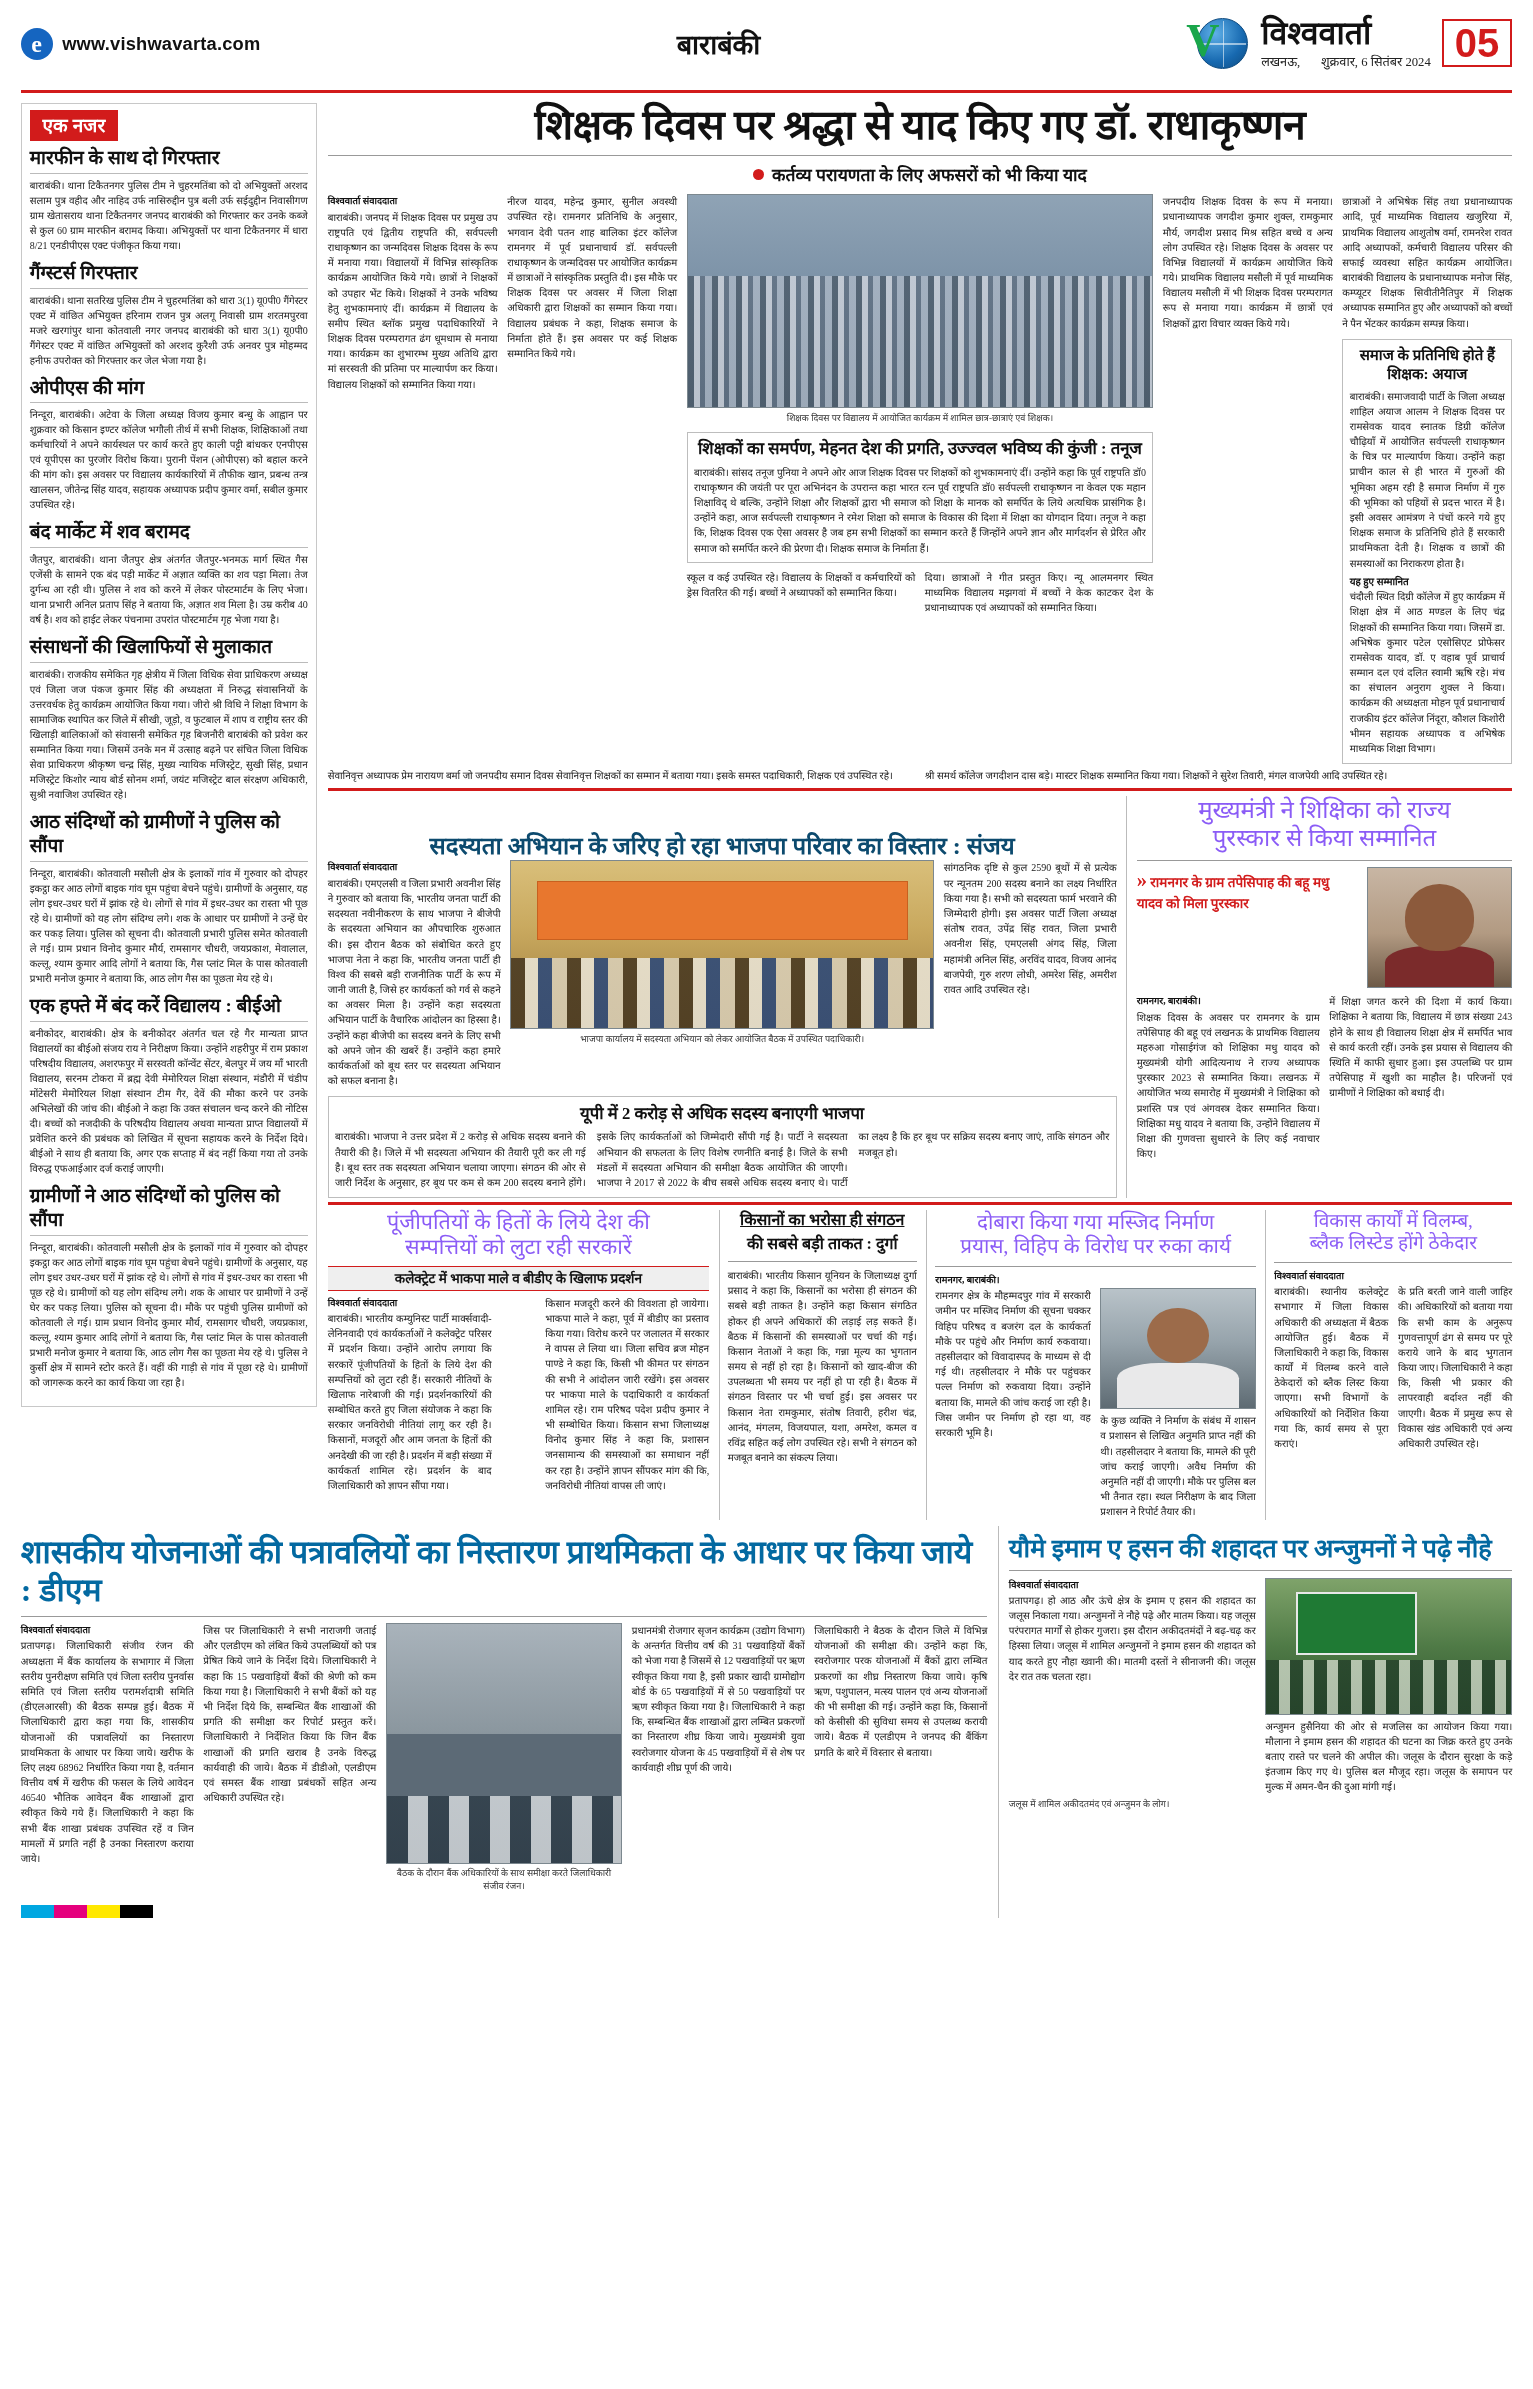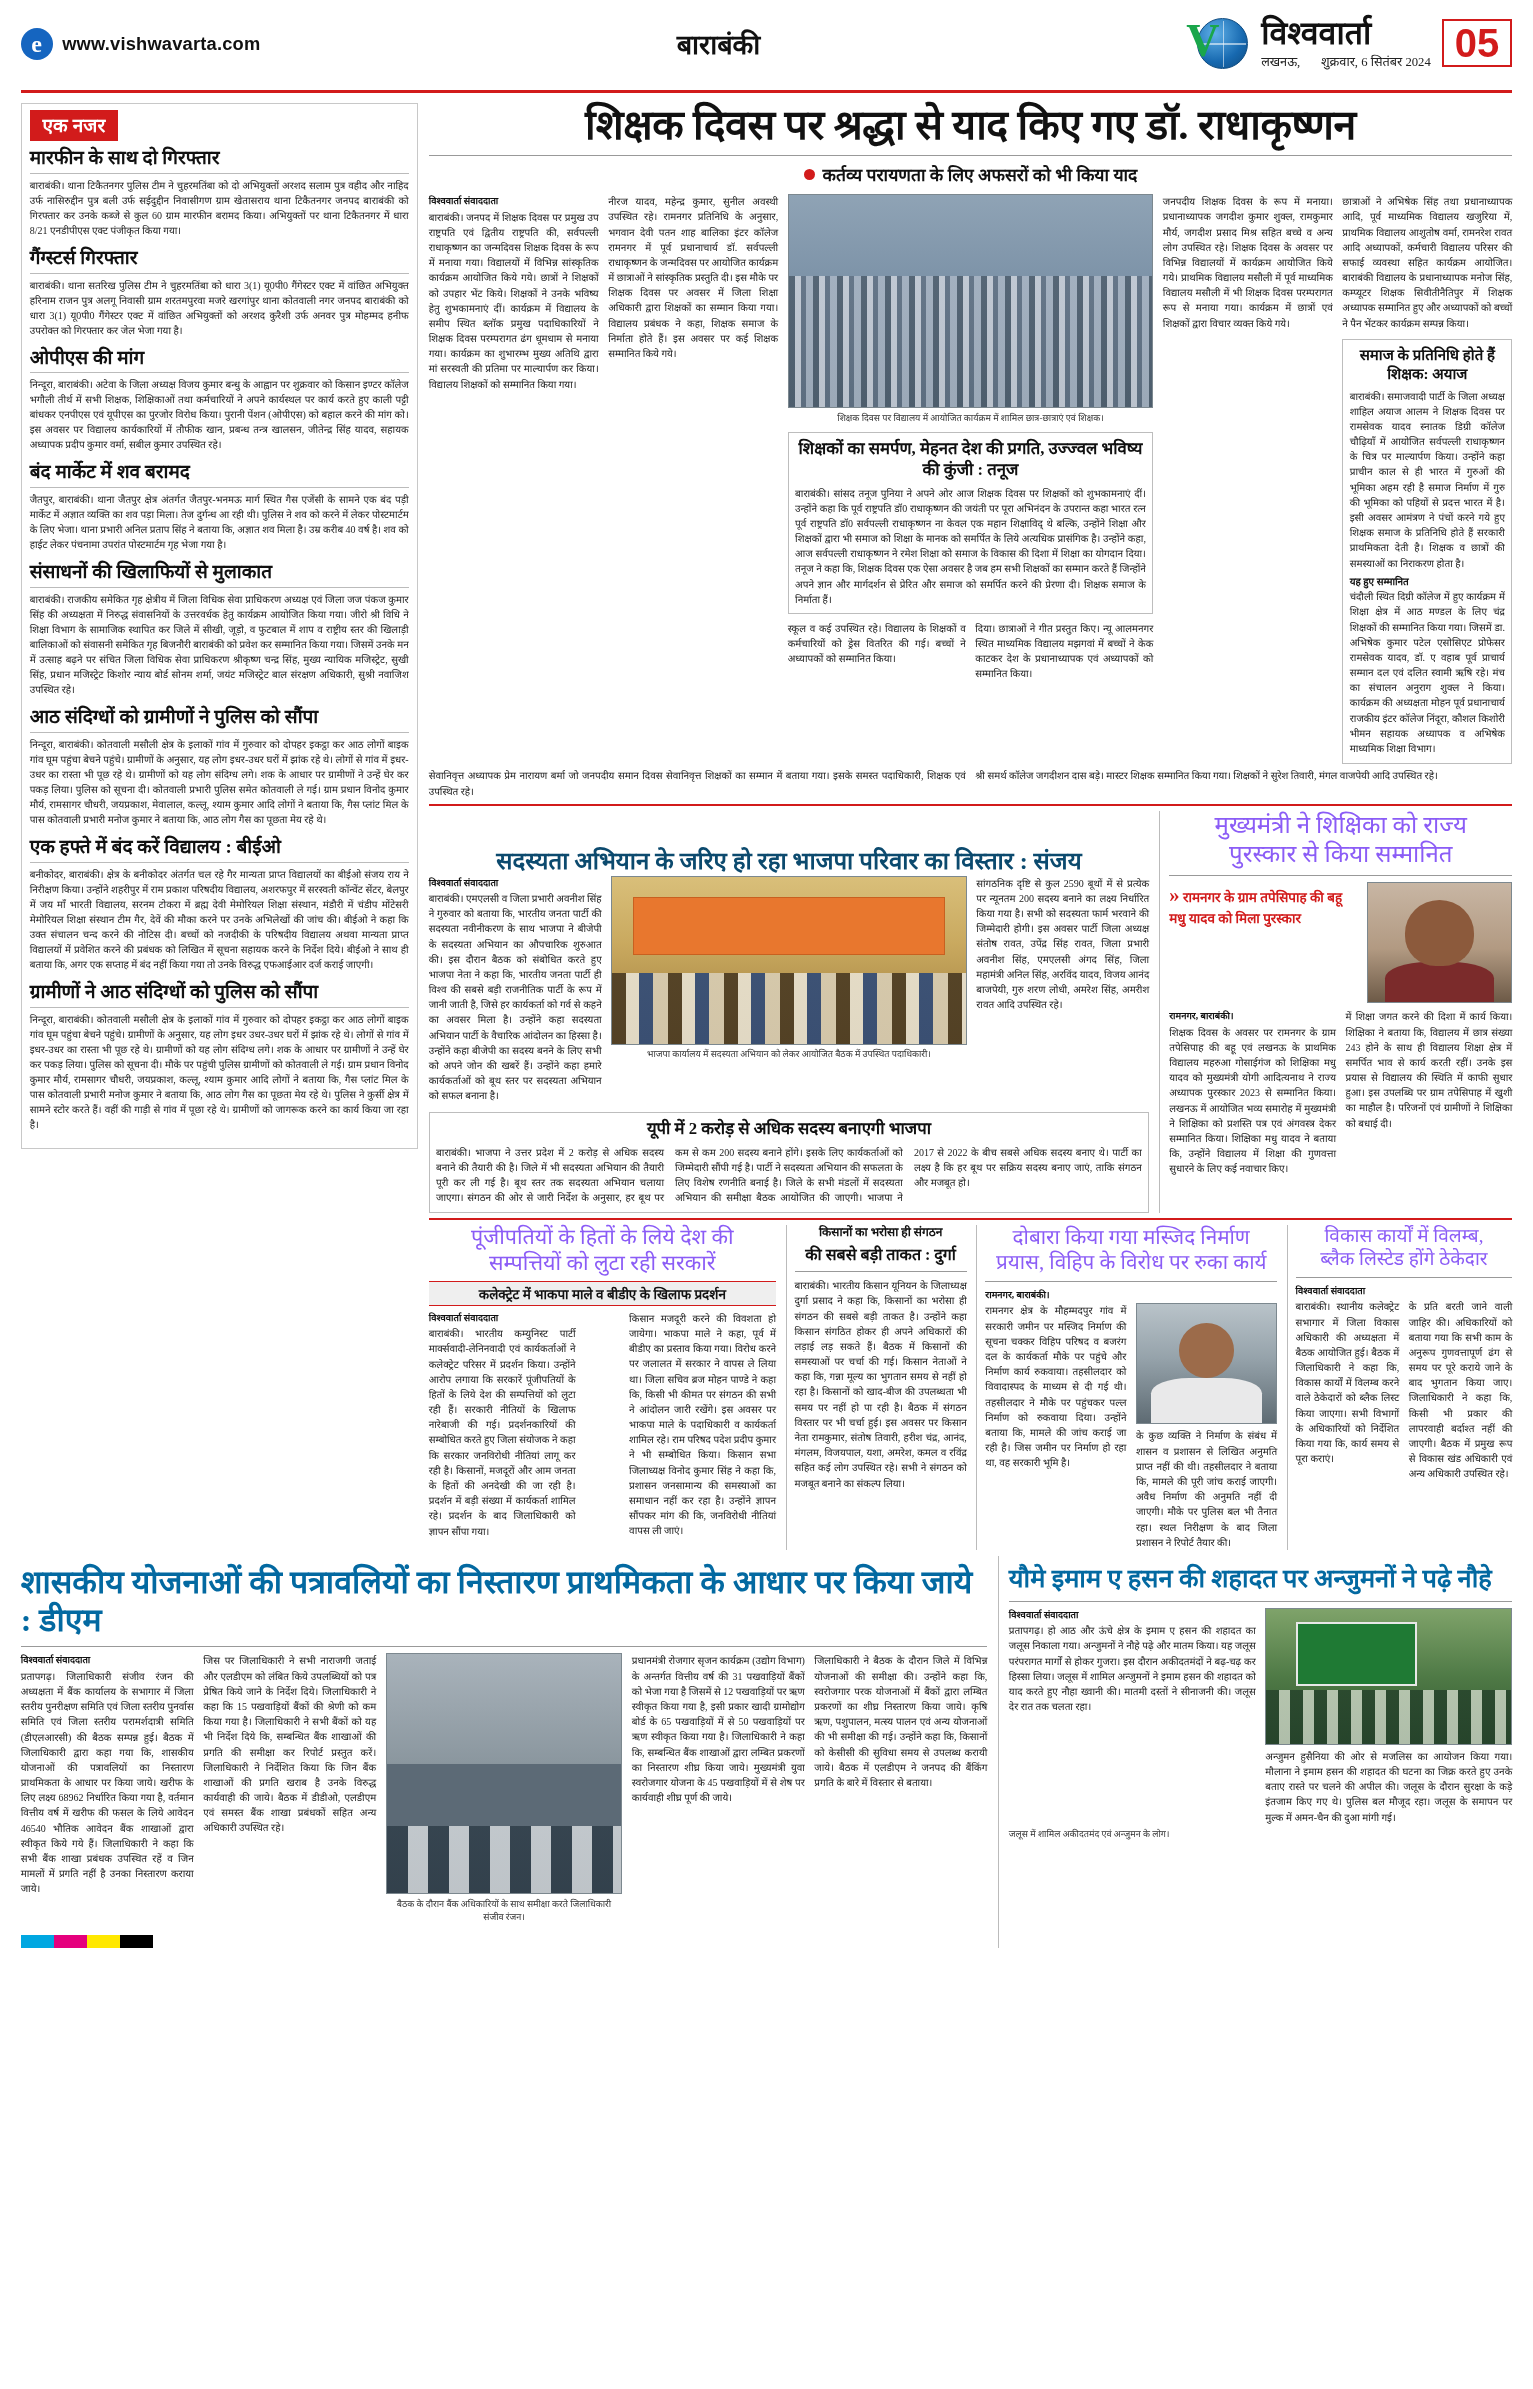--- a/index.html
+++ b/index.html
@@ -59,21 +59,21 @@
   .brand-texts{display:flex;flex-direction:column;}
   .brand-name{font-size:32px;font-weight:bold;color:#111;line-height:1.05;}
   .brand-sub{font-size:12.7px;color:#222;display:flex;gap:20.7px;margin-top:2.4px;}
   .pagenum{
     border:2.4px solid #d21b1b;color:#d21b1b;font-weight:bold;
     font-family:"Liberation Sans",sans-serif;
     font-size:40px;padding:0 11px;line-height:1.1;
   }
   
   .body-grid{display:flex;gap:11px;margin-top:9.5px;}
-  .col-left{width:397px;flex:none;}
+  .col-left{width:296px;flex:none;}
   .col-main{flex:1;}
   .hr-red{height:2.4px;background:#d21b1b;margin:4.8px 0;}
   .hr-thin{height:0.8px;background:#999;margin:6.4px 0;}
   
   .rail{border:1.6px solid #c8c8c8;padding:6.4px 8px 8px 8px;}
   .rail-title{
     display:inline-block;background:#d21b1b;color:#fff;
     font-family:"Liberation Sans",sans-serif;font-weight:bold;
     font-size:19px;padding:2.4px 12.7px;margin-bottom:4.8px;
   }
@@ -386,21 +386,21 @@
               <div class="byline">विश्ववार्ता संवाददाता</div>
               <div class="txt">बाराबंकी। भारतीय कम्युनिस्ट पार्टी मार्क्सवादी-लेनिनवादी एवं कार्यकर्ताओं ने कलेक्ट्रेट परिसर में प्रदर्शन किया। उन्होंने आरोप लगाया कि सरकारें पूंजीपतियों के हितों के लिये देश की सम्पत्तियों को लुटा रही हैं। सरकारी नीतियों के खिलाफ नारेबाजी की गई। प्रदर्शनकारियों की सम्बोधित करते हुए जिला संयोजक ने कहा कि सरकार जनविरोधी नीतियां लागू कर रही है। किसानों, मजदूरों और आम जनता के हितों की अनदेखी की जा रही है। प्रदर्शन में बड़ी संख्या में कार्यकर्ता शामिल रहे। प्रदर्शन के बाद जिलाधिकारी को ज्ञापन सौंपा गया।</div>
             </div>
             <div style="flex:1;margin-left:44px;">
               <div class="txt">किसान मजदूरी करने की विवशता हो जायेगा। भाकपा माले ने कहा, पूर्व में बीडीए का प्रस्ताव किया गया। विरोध करने पर जलालत में सरकार ने वापस ले लिया था। जिला सचिव ब्रज मोहन पाण्डे ने कहा कि, किसी भी कीमत पर संगठन की सभी ने आंदोलन जारी रखेंगे। इस अवसर पर भाकपा माले के पदाधिकारी व कार्यकर्ता शामिल रहे। राम परिषद पदेश प्रदीप कुमार ने भी सम्बोधित किया। किसान सभा जिलाध्यक्ष विनोद कुमार सिंह ने कहा कि, प्रशासन जनसामान्य की समस्याओं का समाधान नहीं कर रहा है। उन्होंने ज्ञापन सौंपकर मांग की कि, जनविरोधी नीतियां वापस ली जाएं।</div>
             </div>
           </div>
         </div>
 
         <div style="flex:0.62;border-left:1.6px solid #bbb;padding-left:8px;">
-          <div class="boxed-h" style="font-size:12px;">किसानों का भरोसा ही संगठन</div>
+          <div class="boxed-h" style="font-size:16px;text-decoration:underline;">किसानों का भरोसा ही संगठन</div>
           <div class="boxed-h" style="font-size:16px;">की सबसे बड़ी ताकत : दुर्गा</div>
           <div class="hr-thin"></div>
           <div class="txt">बाराबंकी। भारतीय किसान यूनियन के जिलाध्यक्ष दुर्गा प्रसाद ने कहा कि, किसानों का भरोसा ही संगठन की सबसे बड़ी ताकत है। उन्होंने कहा किसान संगठित होकर ही अपने अधिकारों की लड़ाई लड़ सकते हैं। बैठक में किसानों की समस्याओं पर चर्चा की गई। किसान नेताओं ने कहा कि, गन्ना मूल्य का भुगतान समय से नहीं हो रहा है। किसानों को खाद-बीज की उपलब्धता भी समय पर नहीं हो पा रही है। बैठक में संगठन विस्तार पर भी चर्चा हुई। इस अवसर पर किसान नेता रामकुमार, संतोष तिवारी, हरीश चंद्र, आनंद, मंगलम, विजयपाल, यशा, अमरेश, कमल व रविंद्र सहित कई लोग उपस्थित रहे। सभी ने संगठन को मजबूत बनाने का संकल्प लिया।</div>
         </div>
 
         <div style="flex:1.05;border-left:1.6px solid #bbb;padding-left:8px;">
           <div class="sub-head-l" style="font-size:20.7px;">दोबारा किया गया मस्जिद निर्माण</div>
           <div class="sub-head-l" style="font-size:20.7px;">प्रयास, विहिप के विरोध पर रुका कार्य</div>
           <div class="hr-thin"></div>
           <div class="byline">रामनगर, बाराबंकी।</div>

